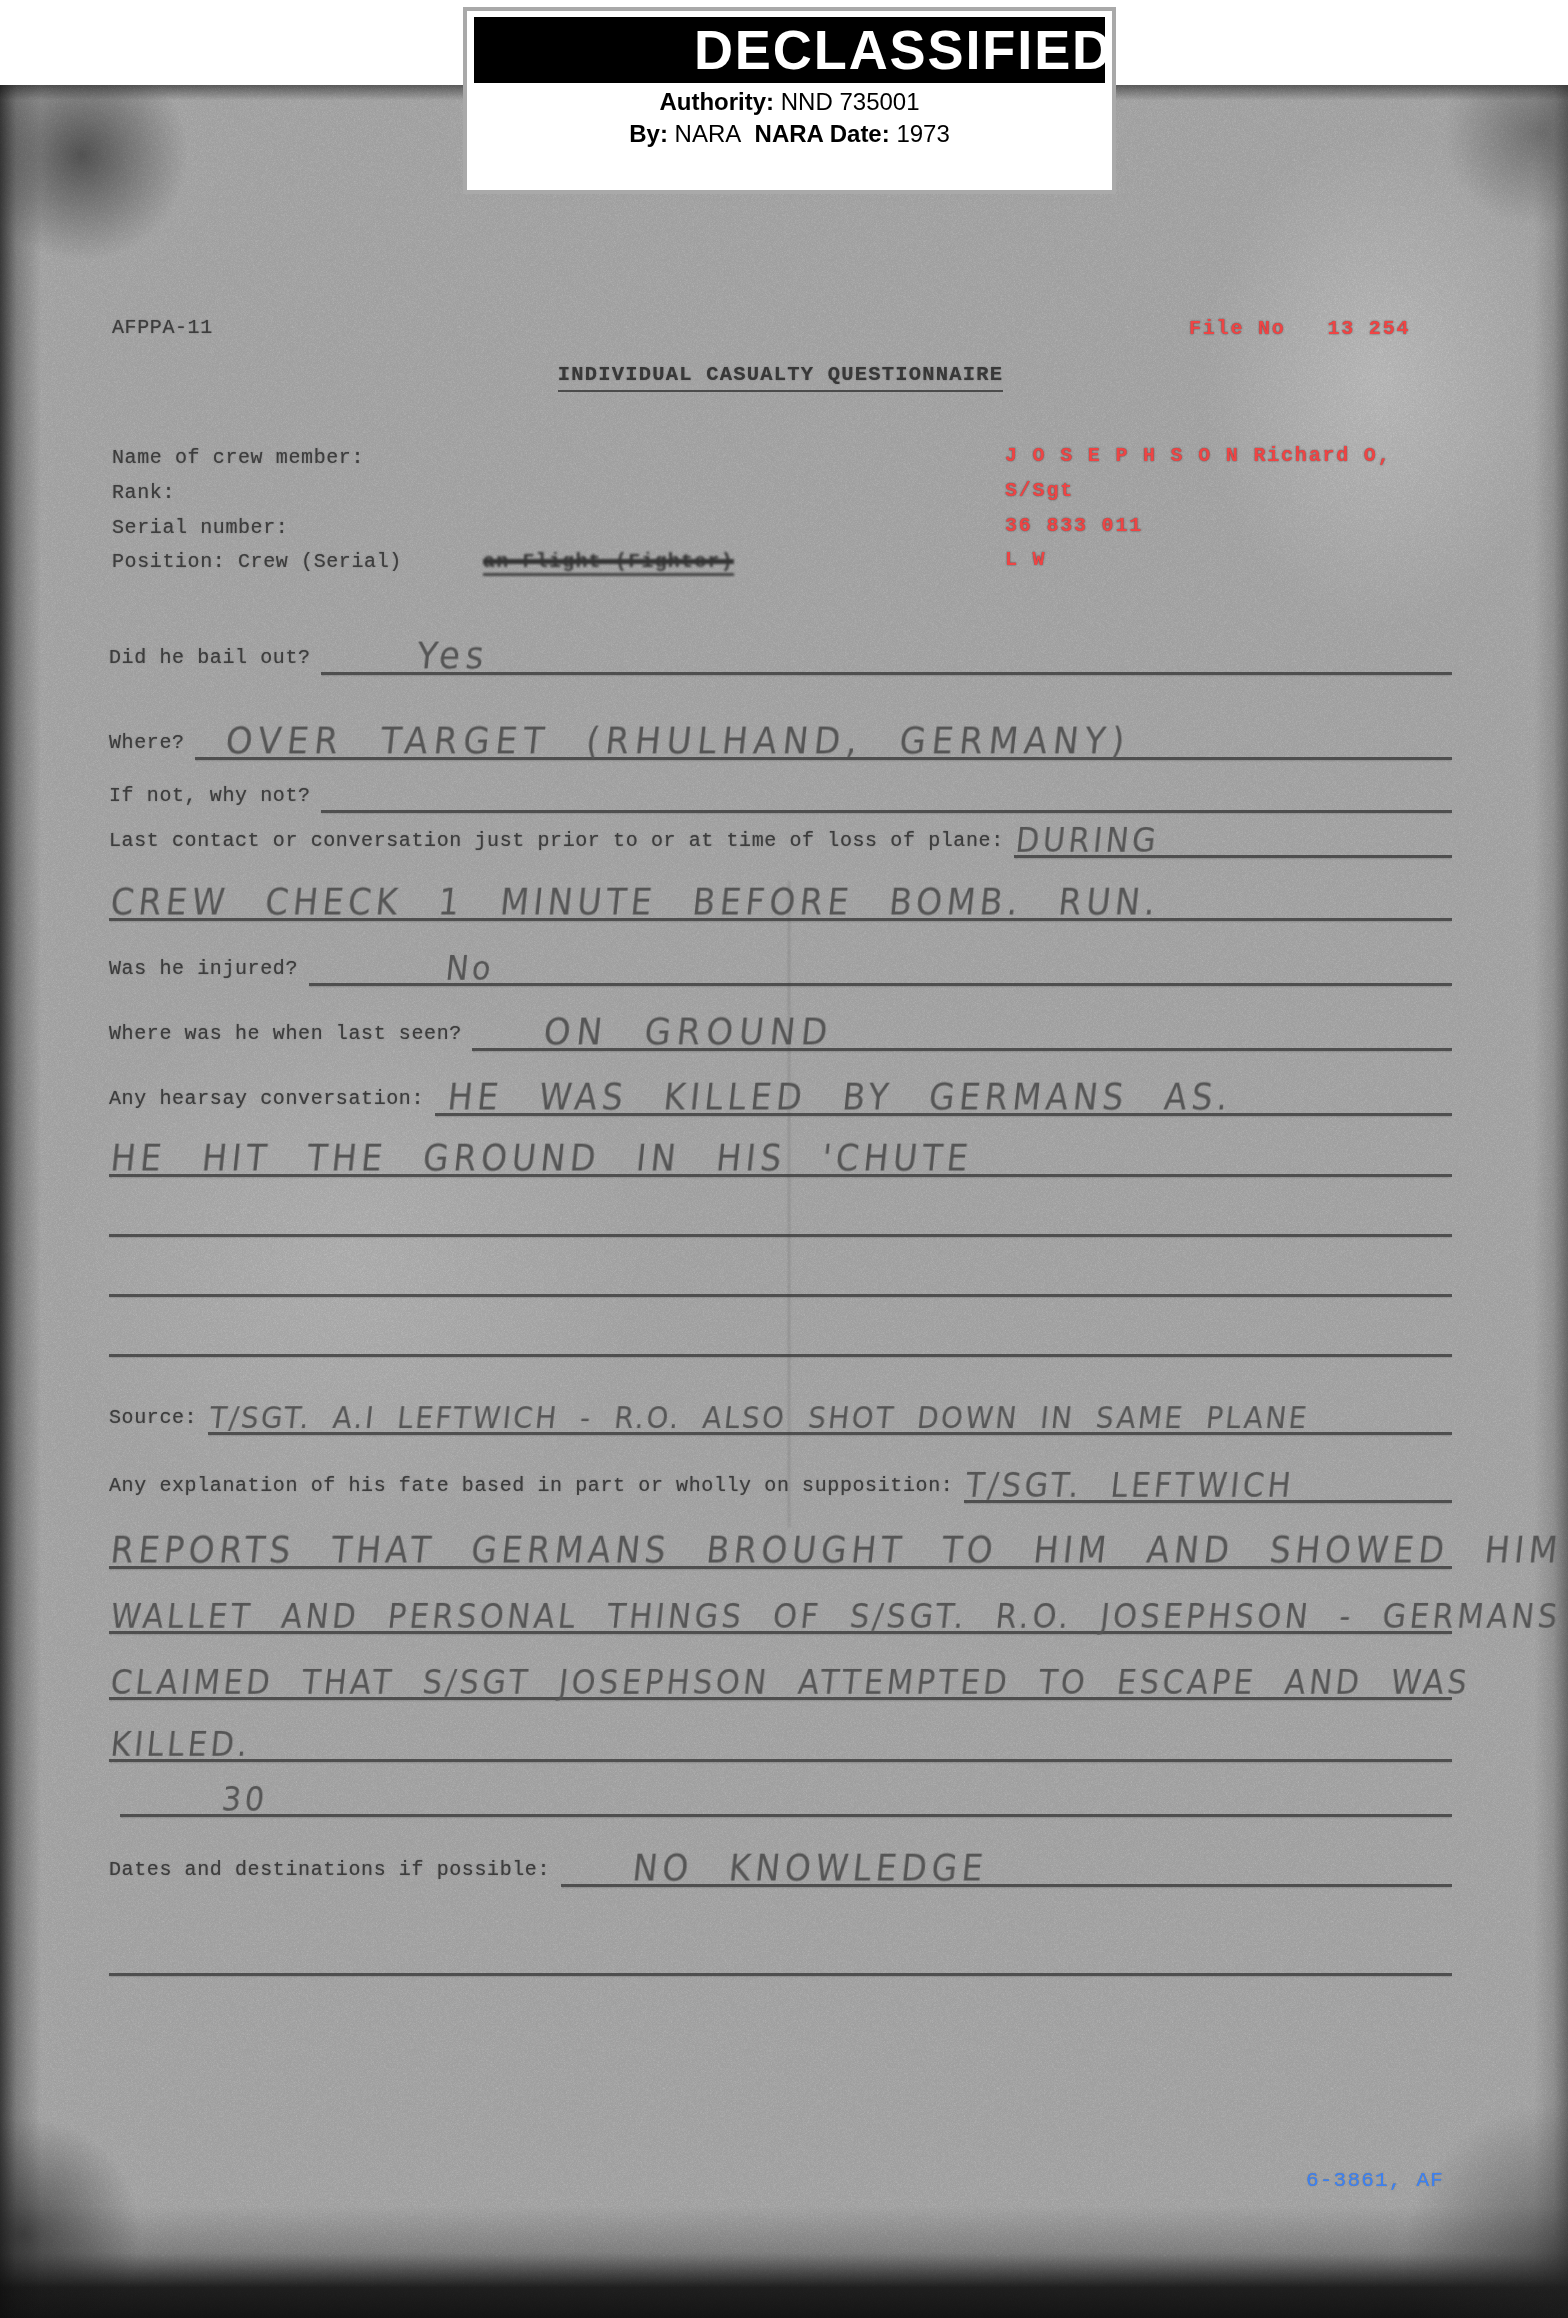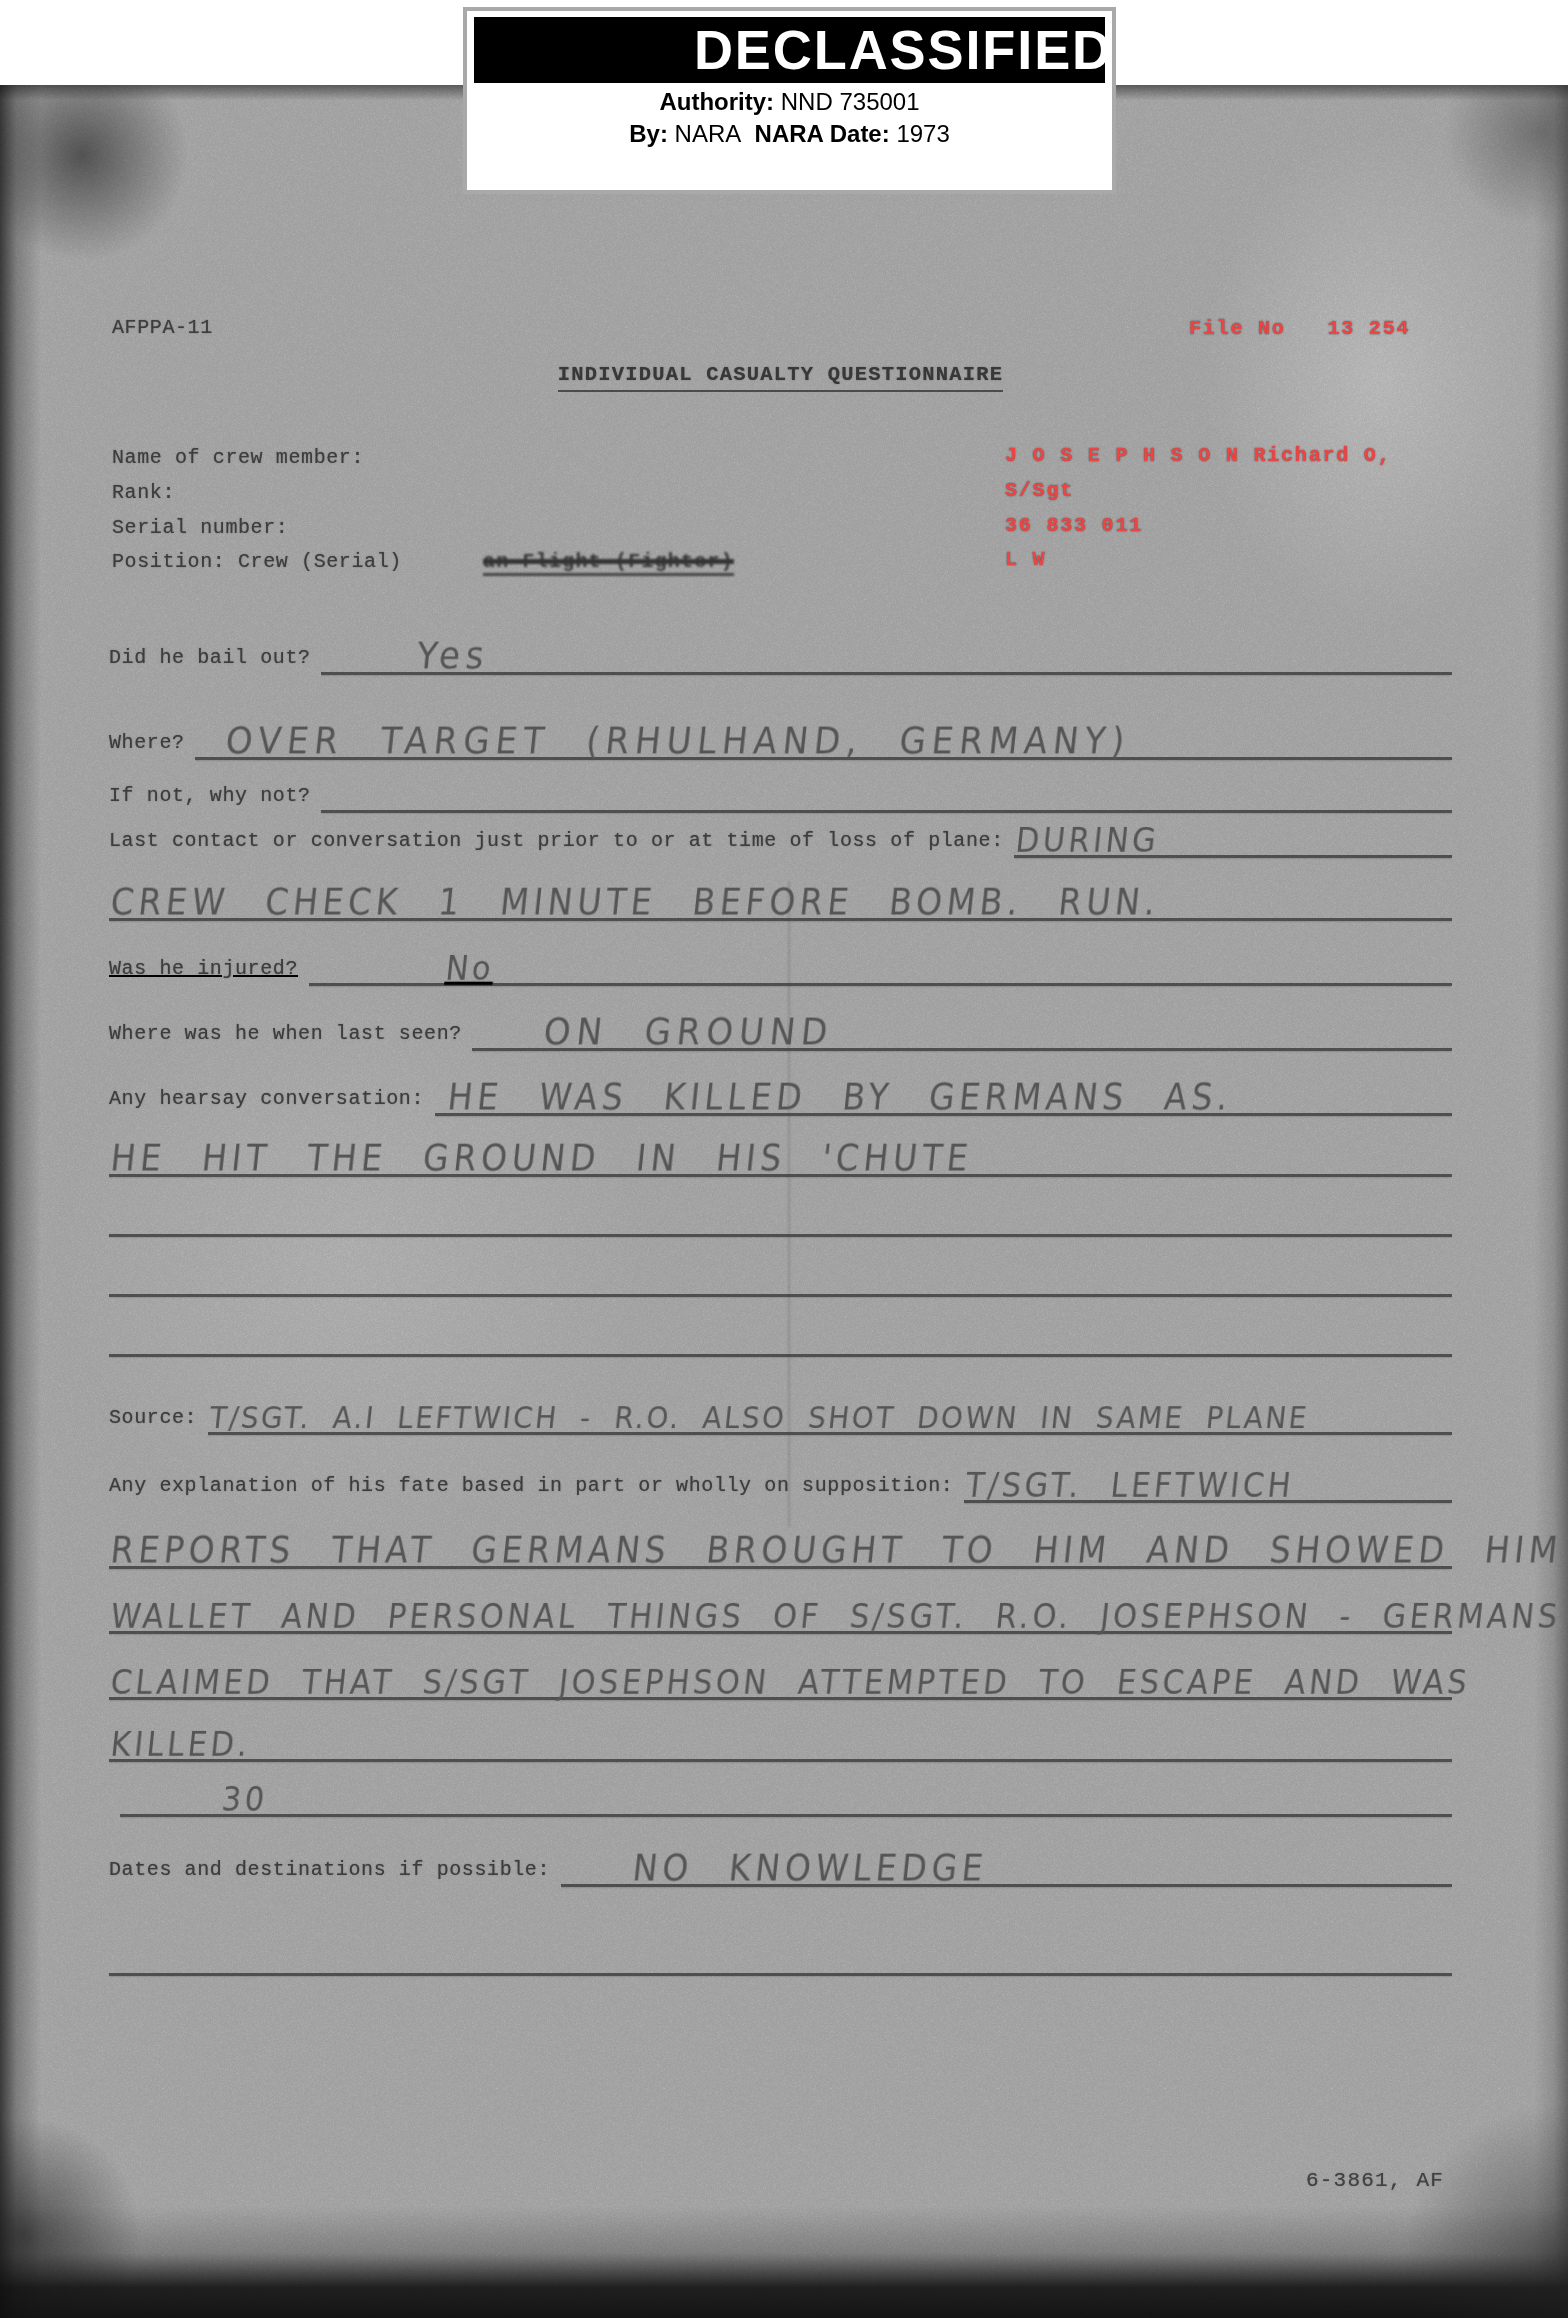--- a/index.html
+++ b/index.html
@@ -84,21 +84,21 @@
     display:inline-block;transform:skewX(-6deg) scaleY(1.1);
     transform-origin:left bottom;white-space:nowrap;
     filter:blur(0.3px);margin-bottom:-2.3px;line-height:1;
   }
   .s58{font-size:34px;letter-spacing:5.9px;word-spacing:20px;}
   .s56{font-size:33px;letter-spacing:4.7px;word-spacing:21px;}
   .s52{font-size:30.5px;letter-spacing:3.5px;word-spacing:15.3px;}
   .s48{font-size:28px;letter-spacing:2.3px;word-spacing:10.6px;}
   .footer-id{
     position:absolute;left:1306px;top:2169px;
-    font-family:"Liberation Mono",monospace;font-size:21px;color:#404040;
+    font-family:"Liberation Mono",monospace;font-size:21px;color:#3b82f6;
     letter-spacing:1.2px;text-shadow:0 0 1.2px rgba(60,60,60,.6);
   }
   .speck{position:absolute;border-radius:50%;filter:blur(1.8px);}
 </style>
 </head>
 <body>
 
 <div class="paper"></div>
 <svg class="grain" xmlns="http://www.w3.org/2000/svg" viewBox="0 0 2672 3804" width="1569" height="2233">
   <filter id="n">
@@ -170,21 +170,21 @@
     <span class="hand s52">DURING</span>
   </span>
 </div>
 
 <div class="row" style="top:872px;">
   <span class="rule" style="margin-left:0;">
     <span class="hand s56">CREW CHECK 1 MINUTE BEFORE BOMB. RUN.</span>
   </span>
 </div>
 
-<div class="row" style="top:937px;text-decoration:underline;">
+<div class="row" style="top:937px;">
   <span class="type">Was he injured?</span>
   <span class="rule">
     <span class="hand s52" style="margin-left:135px;">No</span>
   </span>
 </div>
 
 <div class="row" style="top:1002px;">
   <span class="type">Where was he when last seen?</span>
   <span class="rule">
     <span class="hand s58" style="margin-left:70px;">ON GROUND</span>

